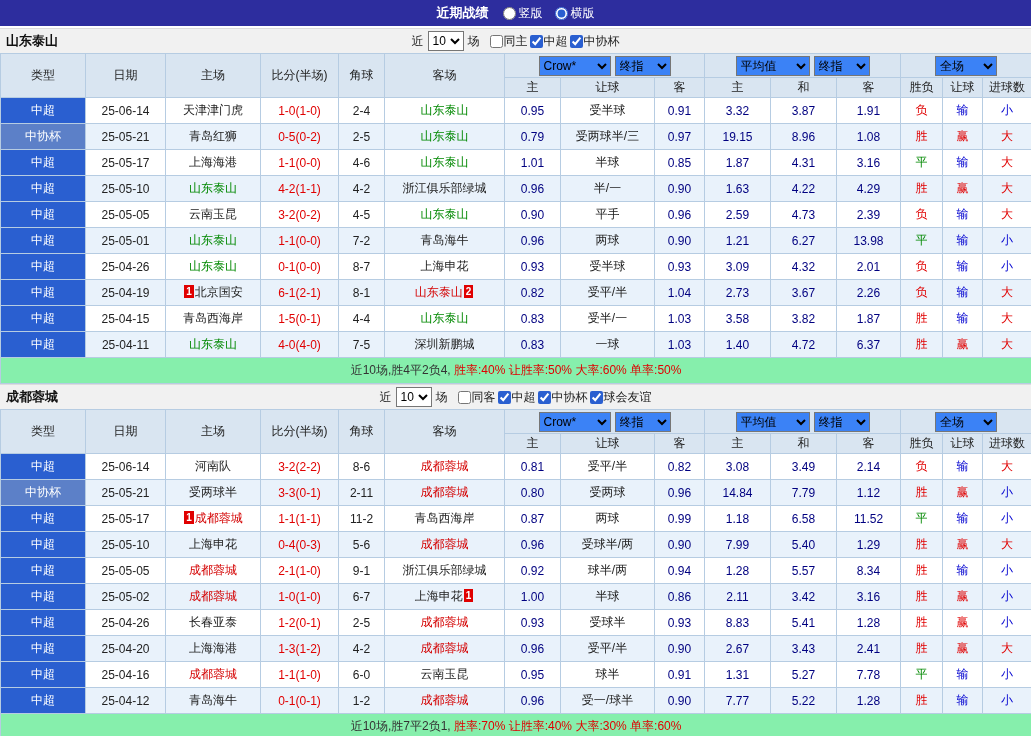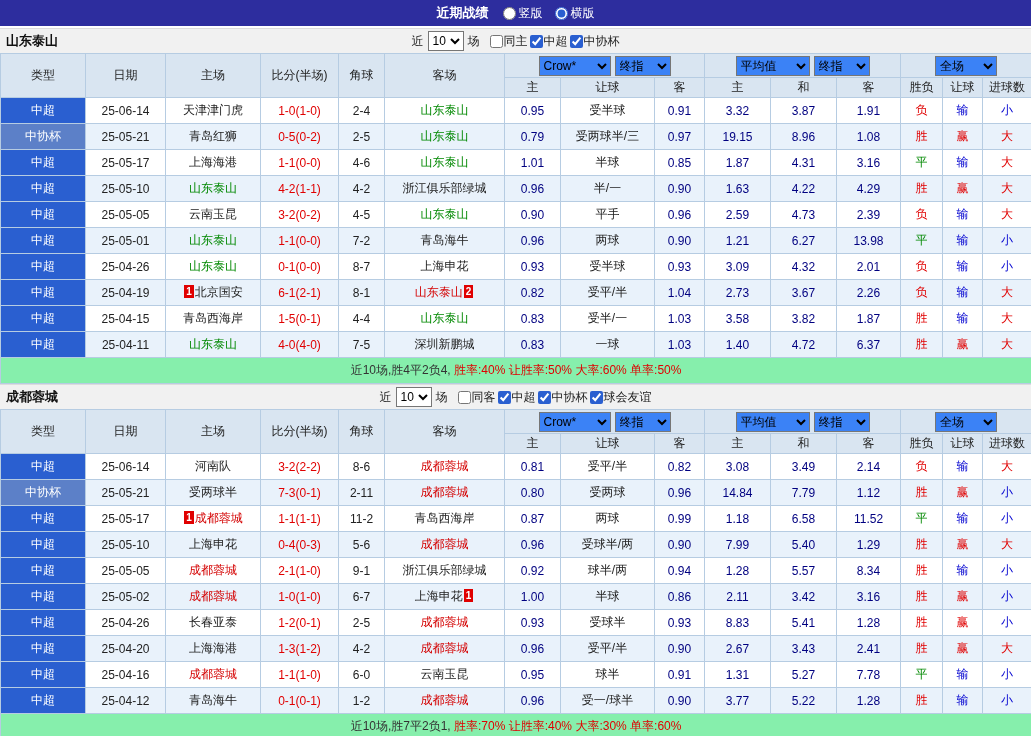--- a/index.html
+++ b/index.html
@@ -410,21 +410,21 @@
         <td class="navy">3.49</td>
         <td class="navy">2.14</td>
         <td class="red">负</td>
         <td class="blue">输</td>
         <td class="red">大</td>
       </tr>
       <tr>
         <td class="type" style="background: rgb(92, 128, 200);">中协杯</td>
         <td>25-05-21</td>
         <td><span><span>受两球半</span></span></td>
-        <td class="score">7-3(0-1)</td>
+        <td class="score">3-3(0-1)</td>
         <td>2-11</td>
         <td><span><span class="tred">成都蓉城</span></span></td>
         <td class="navy">0.80</td>
         <td>受两球</td>
         <td class="navy">0.96</td>
         <td class="navy">14.84</td>
         <td class="navy">7.79</td>
         <td class="navy">1.12</td>
         <td class="red">胜</td>
         <td class="red">赢</td>
@@ -552,21 +552,21 @@
       <tr>
         <td class="type" style="background: rgb(42, 95, 208);">中超</td>
         <td>25-04-12</td>
         <td><span><span>青岛海牛</span></span></td>
         <td class="score">0-1(0-1)</td>
         <td>1-2</td>
         <td><span><span class="tred">成都蓉城</span></span></td>
         <td class="navy">0.96</td>
         <td>受一/球半</td>
         <td class="navy">0.90</td>
-        <td class="navy">3.77</td>
+        <td class="navy">7.77</td>
         <td class="navy">5.22</td>
         <td class="navy">1.28</td>
         <td class="red">胜</td>
         <td class="blue">输</td>
         <td class="blue">小</td>
       </tr>
     </tbody>
   <tfoot>
     <tr>
         <td colspan="15"><span class="dark">近10场,胜7平2负1, </span><span class="red">胜率:70% </span><span class="red">让胜率:40% </span><span class="red">大率:30% </span><span class="red">单率:60%</span></td>

